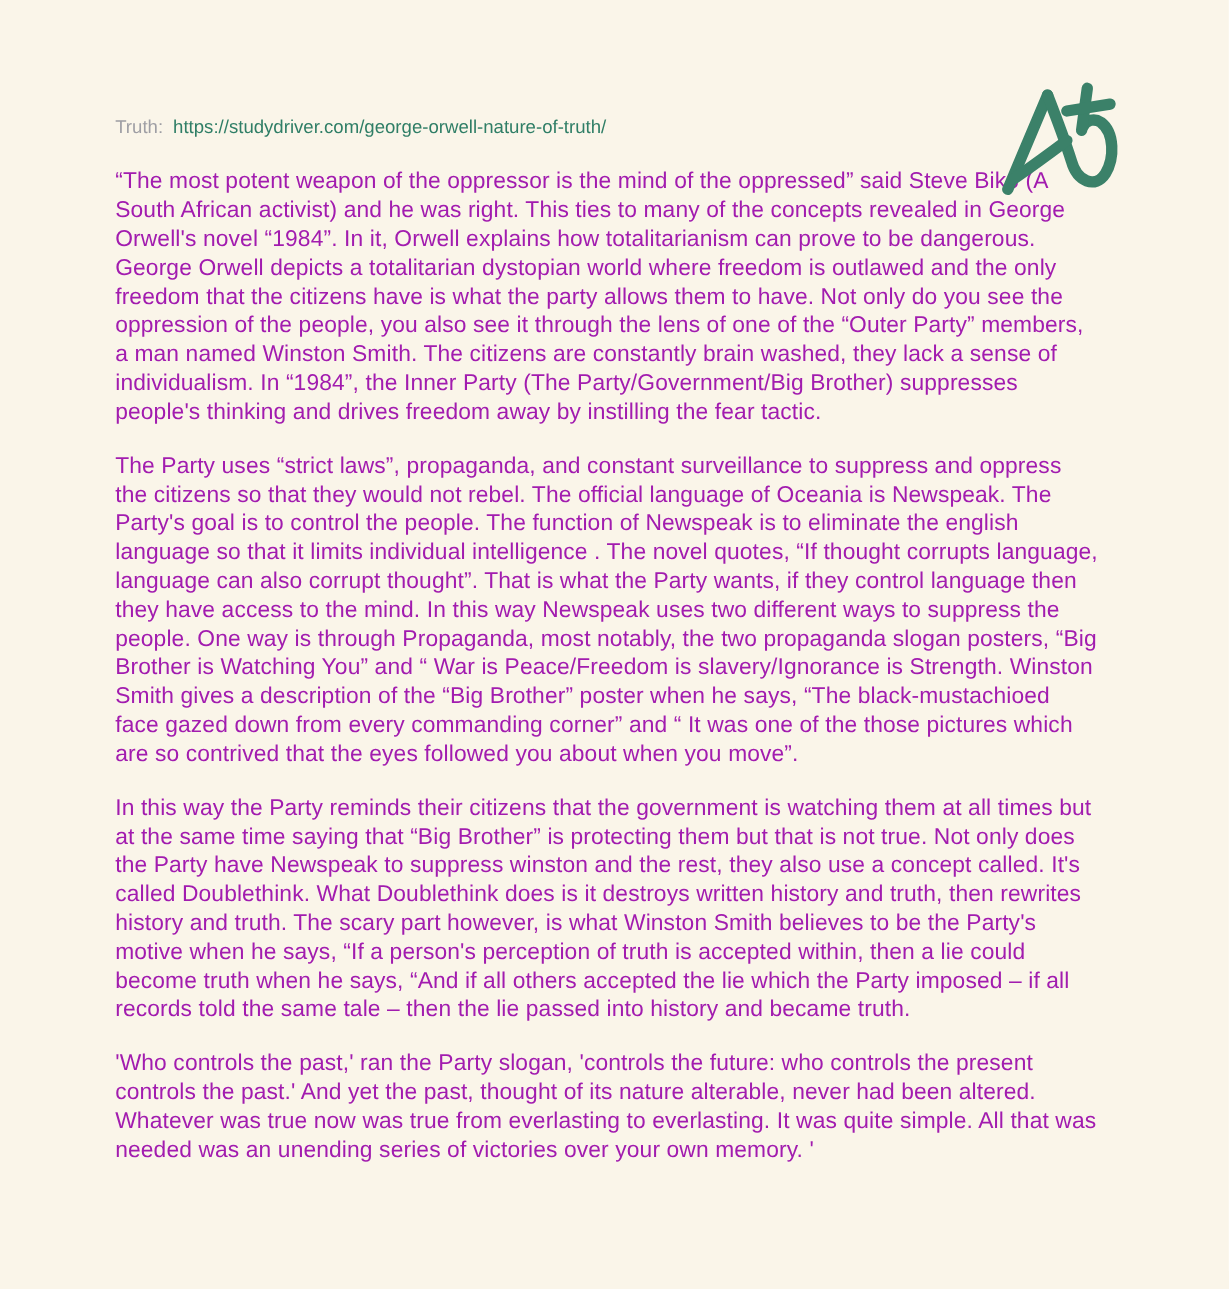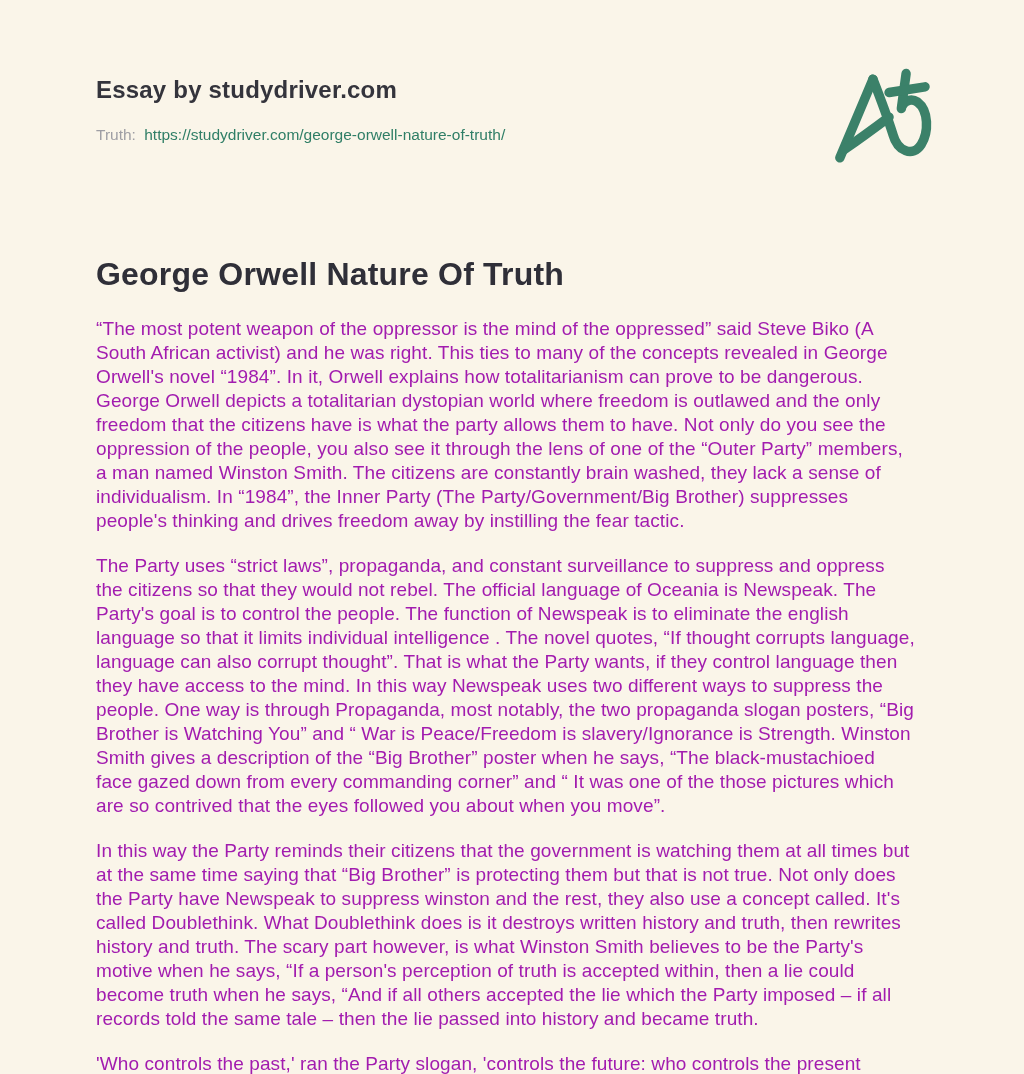--- a/index.html
+++ b/index.html
@@ -58,21 +58,20 @@
     color: #a21caf;
     letter-spacing: 0.1px;
   }
 </style>
 </head>
 <body>
 
 <div class="page">
 
   <header>
-    <h1 class="header-title">Essay by studydriver.com</h1>
     <p class="source-line">
       <span>Truth:</span>
       <a href="#">https://studydriver.com/george-orwell-nature-of-truth/</a>
     </p>
     <div class="logo">
       <svg viewBox="0 0 150 122" width="142" height="118" aria-hidden="true">
         <g fill="none" stroke="#3b8169" stroke-width="10" stroke-linecap="round" stroke-linejoin="round">
 
           <path d="M22,102 L57,19"></path>
 
@@ -82,21 +81,20 @@
 
           <path d="M92,13 L87,50"></path>
 
           <path d="M74,33 L112,27"></path>
         </g>
       </svg>
     </div>
   </header>
 
   <article>
-    <h2 class="essay-title">George Orwell Nature Of Truth</h2>
     <div class="essay-body">
       <p>“The most potent weapon of the oppressor is the mind of the oppressed” said Steve Biko (A South African activist) and he was right. This ties to many of the concepts revealed in George Orwell's novel “1984”. In it, Orwell explains how totalitarianism can prove to be dangerous. George Orwell depicts a totalitarian dystopian world where freedom is outlawed and the only freedom that the citizens have is what the party allows them to have. Not only do you see the oppression of the people, you also see it through the lens of one of the “Outer Party” members, a man named Winston Smith. The citizens are constantly brain washed, they lack a sense of individualism. In “1984”, the Inner Party (The Party/Government/Big Brother) suppresses people's thinking and drives freedom away by instilling the fear tactic.</p>
       <p>The Party uses “strict laws”, propaganda, and constant surveillance to suppress and oppress the citizens so that they would not rebel. The official language of Oceania is Newspeak. The Party's goal is to control the people. The function of Newspeak is to eliminate the english language so that it limits individual intelligence . The novel quotes, “If thought corrupts language, language can also corrupt thought”. That is what the Party wants, if they control language then they have access to the mind. In this way Newspeak uses two different ways to suppress the people. One way is through Propaganda, most notably, the two propaganda slogan posters, “Big Brother is Watching You” and “ War is Peace/Freedom is slavery/Ignorance is Strength. Winston Smith gives a description of the “Big Brother” poster when he says, “The black-mustachioed face gazed down from every commanding corner” and “ It was one of the those pictures which are so contrived that the eyes followed you about when you move”.</p>
       <p>In this way the Party reminds their citizens that the government is watching them at all times but at the same time saying that “Big Brother” is protecting them but that is not true. Not only does the Party have Newspeak to suppress winston and the rest, they also use a concept called. It's called Doublethink. What Doublethink does is it destroys written history and truth, then rewrites history and truth. The scary part however, is what Winston Smith believes to be the Party's motive when he says, “If a person's perception of truth is accepted within, then a lie could become truth when he says, “And if all others accepted the lie which the Party imposed – if all records told the same tale – then the lie passed into history and became truth.</p>
       <p>'Who controls the past,' ran the Party slogan, 'controls the future: who controls the present controls the past.' And yet the past, thought of its nature alterable, never had been altered. Whatever was true now was true from everlasting to everlasting. It was quite simple. All that was needed was an unending series of victories over your own memory. '</p>
     </div>
   </article>
 
 </div>
 

